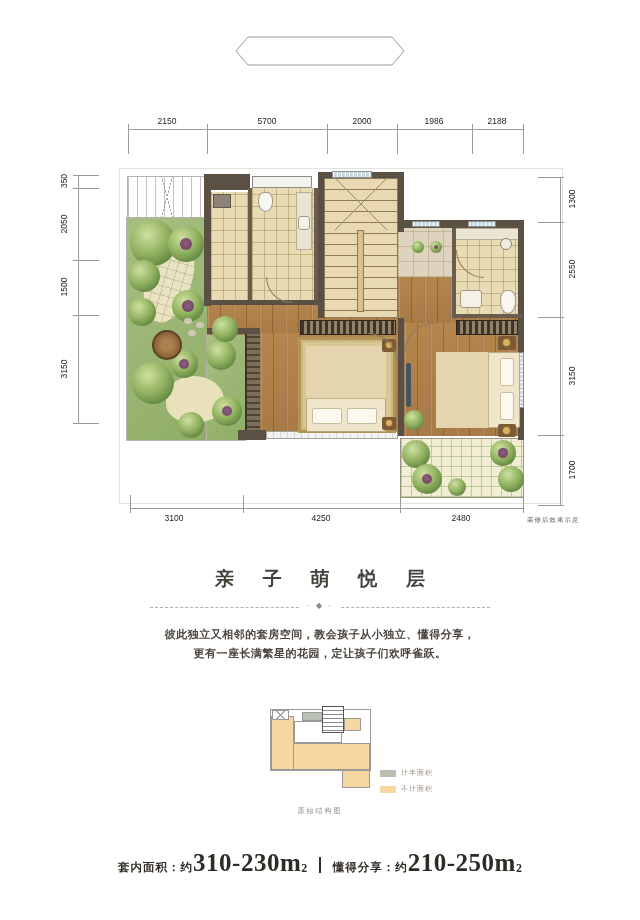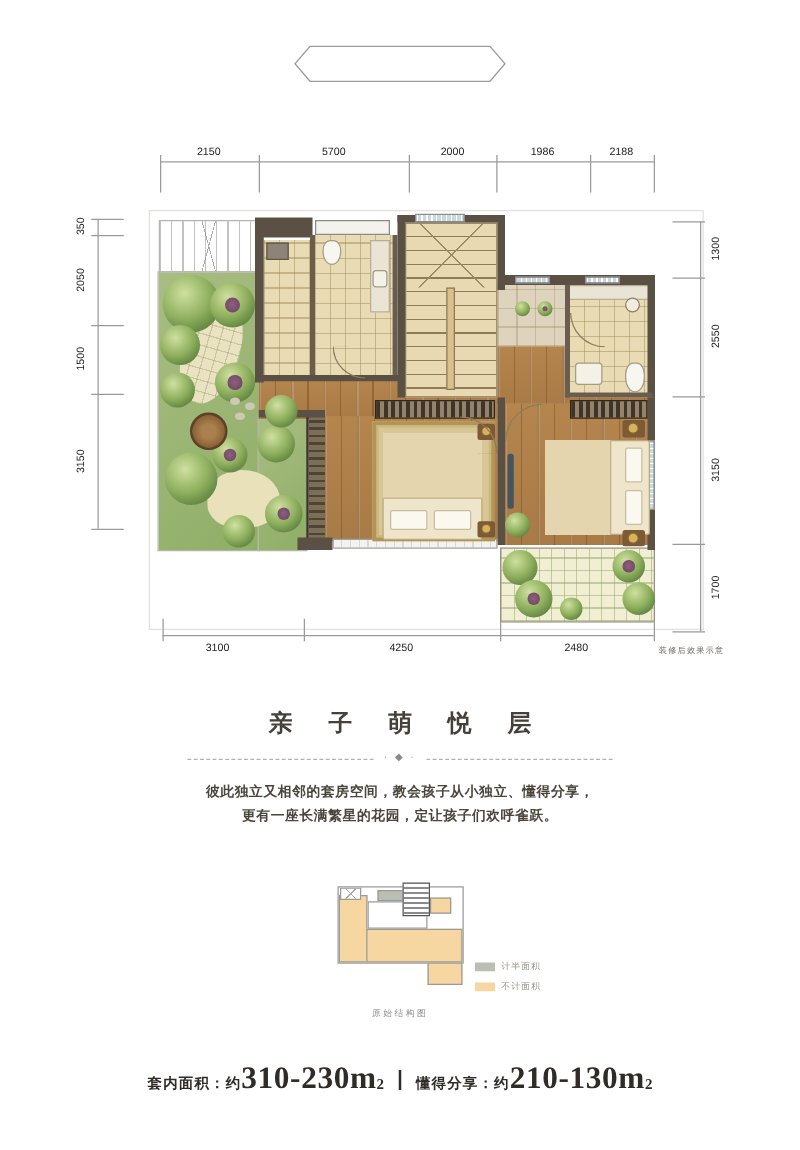--- a/index.html
+++ b/index.html
@@ -292,17 +292,17 @@
     </div>
   </div>
   <div class="inset-caption">原始结构图</div>
 
   <div class="footer">
     <span class="flabel">套内面积：约</span>
     <span class="fvalue">310-230m</span>
     <span class="fsup">2</span>
     <span class="fsep"></span>
     <span class="flabel">懂得分享：约</span>
-    <span class="fvalue">210-130m</span>
+    <span class="fvalue">210-250m</span>
     <span class="fsup">2</span>
   </div>
 
 </div>
 
 </body></html>

